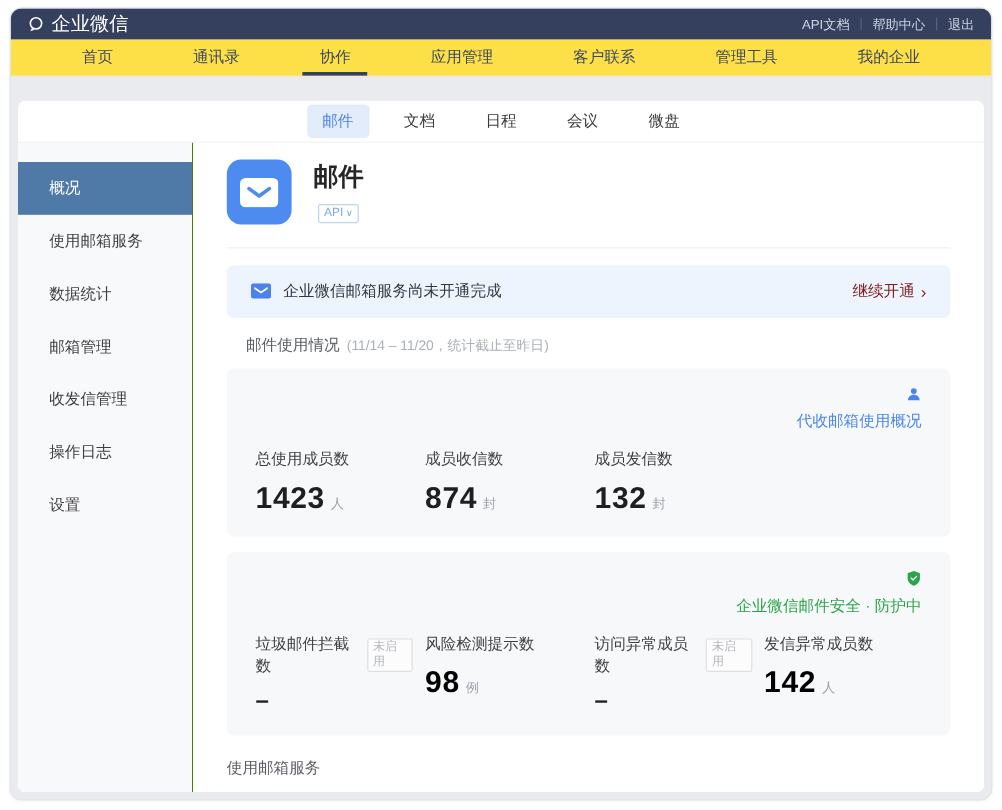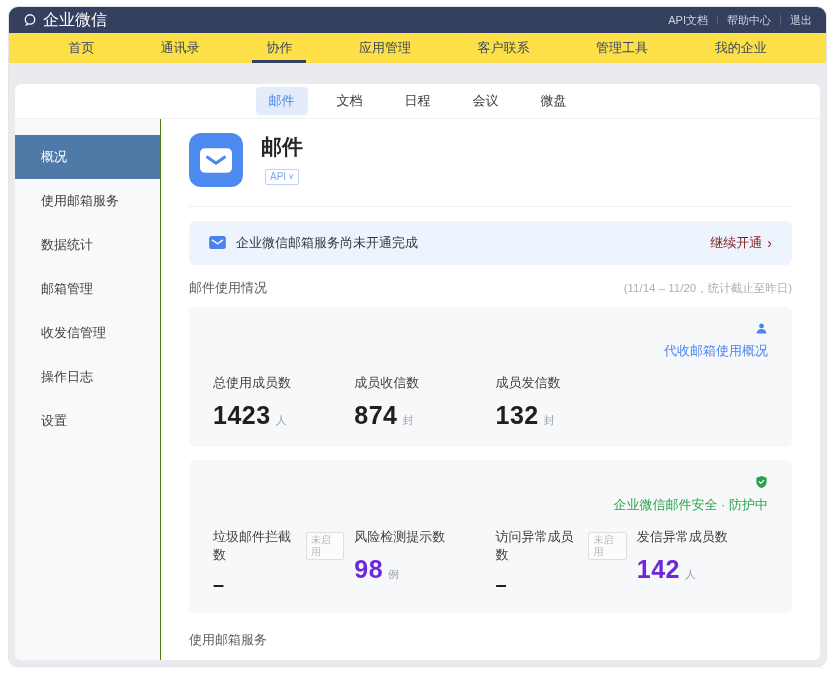--- a/index.html
+++ b/index.html
@@ -58,35 +58,35 @@
 
   
   .banner { margin-top:14px; background:#eef4fd; border-radius:6px; height:44px;
     display:flex; align-items:center; padding:0 20px; }
   .banner-text { font-size:13px; color:#33363c; margin-left:10px; }
   .banner-action { margin-left:auto; font-size:13px; color:#7f1d1d; cursor:pointer;
     display:flex; align-items:center; gap:5px; text-decoration:none; }
   .banner-action .chev { font-size:14px; line-height:1; }
 
   
-  .section-label { margin:14px 0 10px 0; display:flex; align-items:baseline; gap:6px;justify-content:space-between; }
+  .section-label { margin:14px 0 10px 16px; display:flex; align-items:baseline; gap:6px; }
   .section-title { font-size:13px; color:#595d64; }
   .section-sub { font-size:11.5px; color:#aab0b8; }
 
   
   .stat-card { background:#f7f8fa; border-radius:6px; padding:15px 24px 17px 24px; }
   .stat-card + .stat-card { margin-top:13px; }
   .card-head { display:flex; align-items:flex-end; gap:7px; margin-bottom:14px;flex-direction:column; }
   .card-head .title-blue { font-size:13px; color:#4b86ef; }
   .card-head .title-green { font-size:13px; color:#2aa44a; }
   .stat-grid { display:grid; grid-template-columns:repeat(4,1fr); column-gap:10px; }
   .stat-label { font-size:13px; color:#3f3f3f; display:flex; align-items:center; }
   .stat-value-row { margin-top:9px; display:flex; align-items:baseline; gap:5px; }
   .stat-value { font-size:25px; font-weight:700; color:#1f1f1f; letter-spacing:.5px; }
-  .stat-value.orange { color:#6d28d9; }
+  .stat-value.orange { color:#000000; }
   .stat-value.dash { font-size:20px; }
   .stat-unit { font-size:11px; color:#9aa0a8; }
   .mini-badge { font-size:10px; color:#b3b6bb; border:1px solid #dddfe3; background:#fcfcfd;
     border-radius:2px; padding:1px 4px; margin-left:7px; line-height:12px; }
 
   
   .service-label { margin:18px 0 13px 0; font-size:13px; color:#595d64; }
   .domain-card { background:#f7f8fa; border-radius:6px; height:62px; display:flex;
     align-items:center; padding:0 26px; }
 </style>

